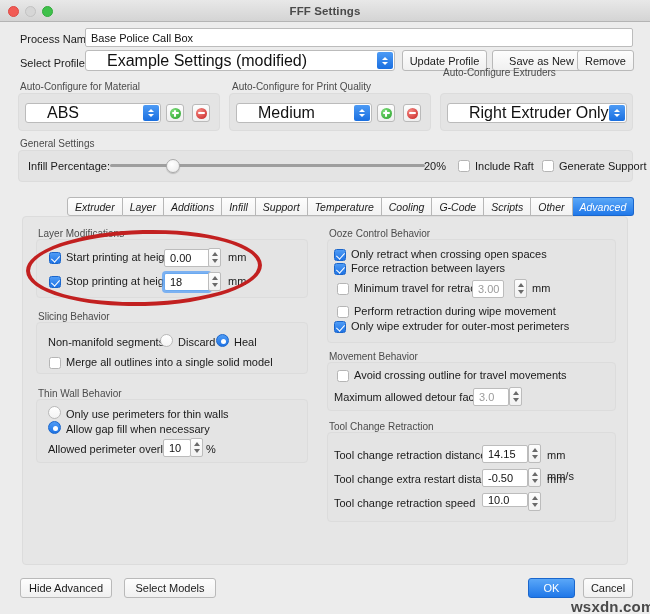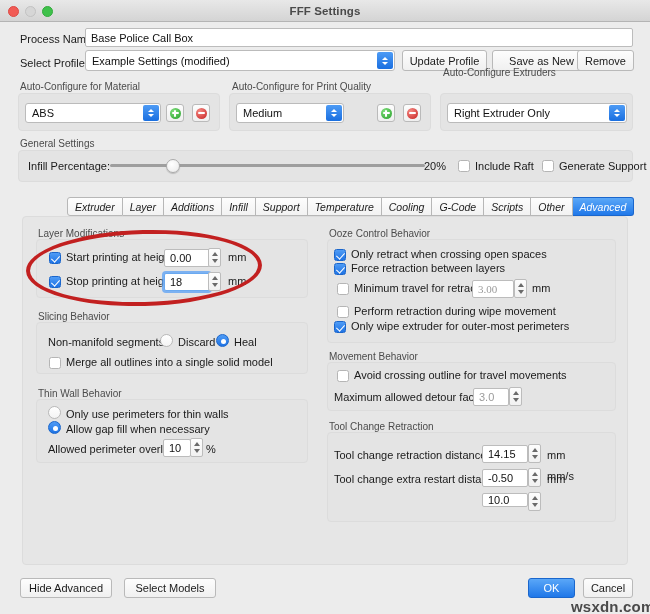--- a/index.html
+++ b/index.html
@@ -48,22 +48,22 @@
     padding: 0 5px;
     line-height: normal;
     color: #111;
     display: flex; align-items: center;
   }
   .combo {
     position: absolute;
     background: #fff;
     border: 1px solid #bbb;
     border-radius: 3px;
-    font-size: 11px;
-    padding-left: 6px;
+    font-size: 16px;
+    padding-left: 21px;
     display:flex; align-items:center;
     color:#111;
   }
   .combo .arrowbtn {
     position: absolute; right: 1px; top: 1px; bottom: 1px; width: 16px;
     background: linear-gradient(to bottom, #4d9bf5, #1a6fe0);
     border-radius: 2px;
     display:flex; flex-direction:column; align-items:center; justify-content:center;
     gap: 2px;
   }
@@ -228,21 +228,21 @@
       </span>
   </div>
   <div class="circbtn" style="left:192px; top:104px;">
     <span class="cb-dot red">
         <span class="h"></span>
       </span>
   </div>
 
   <div class="grp-title" style="position:absolute; left:232px; top:81px;">Auto-Configure for Print Quality</div>
   <div class="groupbox" style="left:229px; top:93px; width:202px; height:38px;"></div>
-  <div class="combo" style="left:236px; top:103px; width:108px; height:20px;">
+  <div class="combo" style="left:236px; top:103px; width:136px; height:20px;">
     <span>Medium</span>
     <span class="arrowbtn">
         <i class="up"></i>
         <i class="down"></i>
       </span>
   </div>
   <div class="circbtn" style="left:377px; top:104px;">
     <span class="cb-dot green">
         <span class="h"></span>
         <span class="v"></span>
@@ -359,21 +359,21 @@
   <div class="unit" style="left:206px; top:443px;">%</div>
 
   <div class="grp-title" style="position:absolute; left:329px; top:228px;">Ooze Control Behavior</div>
   <div class="groupbox" style="left:327px; top:239px; width:289px; height:104px;"></div>
   <div class="chk on" style="left:334px; top:249px;"></div>
   <div class="row-label" style="left:351px; top:248px;">Only retract when crossing open spaces</div>
   <div class="chk on" style="left:334px; top:263px;"></div>
   <div class="row-label" style="left:351px; top:262px;">Force retraction between layers</div>
   <div class="chk" style="left:337px; top:283px;"></div>
   <div class="row-label" style="left:354px; top:282px;">Minimum travel for retraction</div>
-  <div class="textfield dim" style="left:472px; top:280px; width:42px; height:18px;font-family:Liberation Serif, serif;">3.00</div>
+  <div class="textfield dim" style="left:472px; top:280px; width:32px; height:18px;">3.00</div>
   <div class="stepper" style="left:514px; top:279px; height:19px;">
       <i class="up"></i>
       <i class="down"></i>
     </div>
   <div class="unit" style="left:532px; top:282px;">mm</div>
   <div class="chk" style="left:337px; top:306px;"></div>
   <div class="row-label" style="left:354px; top:305px;">Perform retraction during wipe movement</div>
   <div class="chk on" style="left:334px; top:321px;"></div>
   <div class="row-label" style="left:351px; top:320px;">Only wipe extruder for outer-most perimeters</div>
 
@@ -399,20 +399,21 @@
   <div class="unit" style="left:547px; top:449px;">mm</div>
 
   <div class="row-label" style="left:334px; top:473px;">Tool change extra restart distance</div>
   <div class="textfield" style="left:482px; top:469px; width:46px; height:18px;">-0.50</div>
   <div class="stepper" style="left:528px; top:468px; height:19px;">
       <i class="up"></i>
       <i class="down"></i>
     </div>
   <div class="unit" style="left:547px; top:473px;">mm</div>
 
+  <div class="row-label" style="left:334px; top:497px;">Tool change retraction speed</div>
   <div class="textfield" style="left:482px; top:493px; width:46px; height:14px;">10.0</div>
   <div class="stepper" style="left:528px; top:492px; height:19px;">
       <i class="up"></i>
       <i class="down"></i>
     </div>
   <div class="unit" style="left:547px; top:470px;">mm/s</div>
 
   <div class="annot-ellipse" style="left:26px; top:230px; width:236px; height:76px; transform: rotate(-1.5deg);"></div>
 
   <div class="btn" style="left:20px; top:578px; width:92px; height:20px;">Hide Advanced</div>

